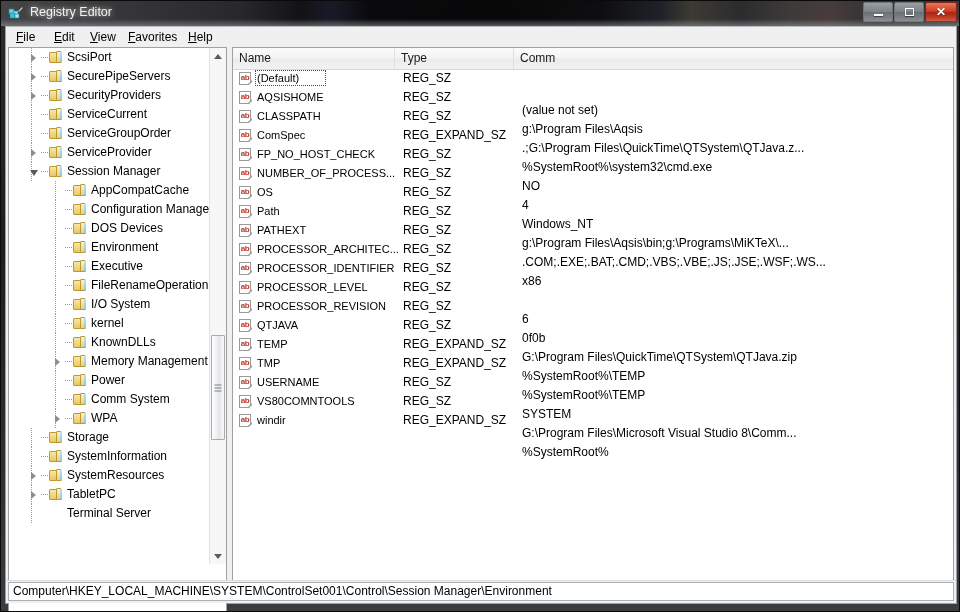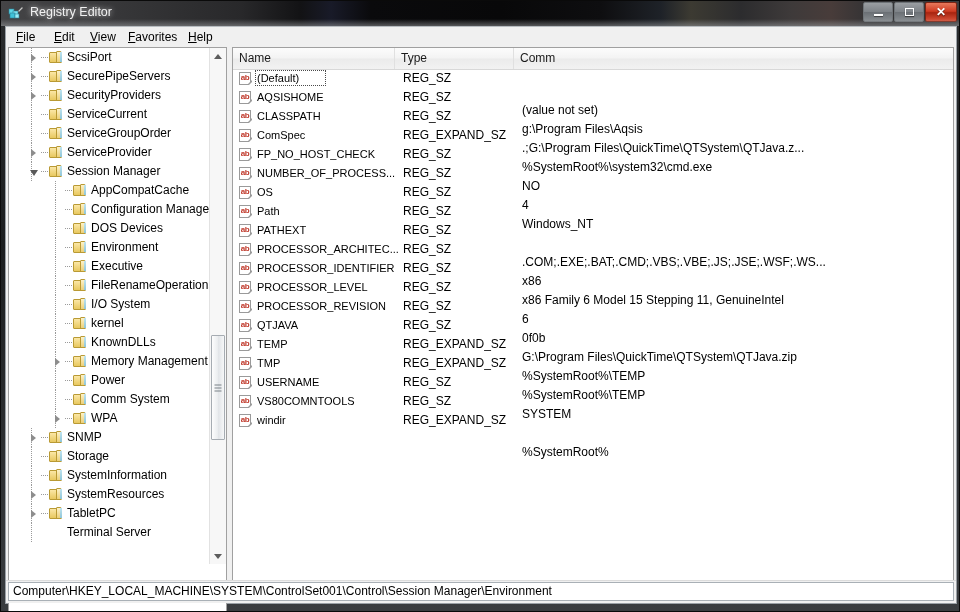--- a/index.html
+++ b/index.html
@@ -607,31 +607,20 @@
               <span class="tdot" style="left:56px"></span>
               <span class="folder" style="left:64px">
                 <span class="fback"></span>
                 <span class="fflap"></span>
                 <span class="fedge"></span>
               </span>
               <span class="tlabel" style="left:82px">WPA</span>
             </div>
             <div class="trow">
               <span class="tvline" style="left:22px"></span>
-              <span class="twist" style="left:22px"></span>
-              <span class="tdot" style="left:32px"></span>
-              <span class="folder" style="left:40px">
-                <span class="fback"></span>
-                <span class="fflap"></span>
-                <span class="fedge"></span>
-              </span>
-              <span class="tlabel" style="left:58px">SNMP</span>
-            </div>
-            <div class="trow">
-              <span class="tvline" style="left:22px"></span>
               <span class="tdot" style="left:32px"></span>
               <span class="folder" style="left:40px">
                 <span class="fback"></span>
                 <span class="fflap"></span>
                 <span class="fedge"></span>
               </span>
               <span class="tlabel" style="left:58px">Storage</span>
             </div>
             <div class="trow">
               <span class="tvline" style="left:22px"></span>
@@ -780,20 +769,21 @@
               <span class="cell-data">Windows_NT</span>
             </div>
             <div class="lrow">
               <span class="abicon">
                 <span class="pg"></span>
                 <span class="abtxt">ab</span>
                 <span class="fold"></span>
               </span>
               <span class="cell-name">Path</span>
               <span class="cell-type">REG_SZ</span>
+              <span class="cell-data">g:\Program Files\Aqsis\bin;g:\Programs\MiKTeX\...</span>
             </div>
             <div class="lrow">
               <span class="abicon">
                 <span class="pg"></span>
                 <span class="abtxt">ab</span>
                 <span class="fold"></span>
               </span>
               <span class="cell-name">PATHEXT</span>
               <span class="cell-type">REG_SZ</span>
               <span class="cell-data">.COM;.EXE;.BAT;.CMD;.VBS;.VBE;.JS;.JSE;.WSF;.WS...</span>
@@ -809,21 +799,20 @@
               <span class="cell-data">x86</span>
             </div>
             <div class="lrow">
               <span class="abicon">
                 <span class="pg"></span>
                 <span class="abtxt">ab</span>
                 <span class="fold"></span>
               </span>
               <span class="cell-name">PROCESSOR_IDENTIFIER</span>
               <span class="cell-type">REG_SZ</span>
-              <span class="cell-data">x86 Family 6 Model 15 Stepping 11, GenuineIntel</span>
             </div>
             <div class="lrow">
               <span class="abicon">
                 <span class="pg"></span>
                 <span class="abtxt">ab</span>
                 <span class="fold"></span>
               </span>
               <span class="cell-name">PROCESSOR_LEVEL</span>
               <span class="cell-type">REG_SZ</span>
               <span class="cell-data">6</span>
@@ -879,20 +868,21 @@
               <span class="cell-data">SYSTEM</span>
             </div>
             <div class="lrow">
               <span class="abicon">
                 <span class="pg"></span>
                 <span class="abtxt">ab</span>
                 <span class="fold"></span>
               </span>
               <span class="cell-name">VS80COMNTOOLS</span>
               <span class="cell-type">REG_SZ</span>
+              <span class="cell-data">G:\Program Files\Microsoft Visual Studio 8\Comm...</span>
             </div>
             <div class="lrow">
               <span class="abicon">
                 <span class="pg"></span>
                 <span class="abtxt">ab</span>
                 <span class="fold"></span>
               </span>
               <span class="cell-name">windir</span>
               <span class="cell-type">REG_EXPAND_SZ</span>
               <span class="cell-data">%SystemRoot%</span>

